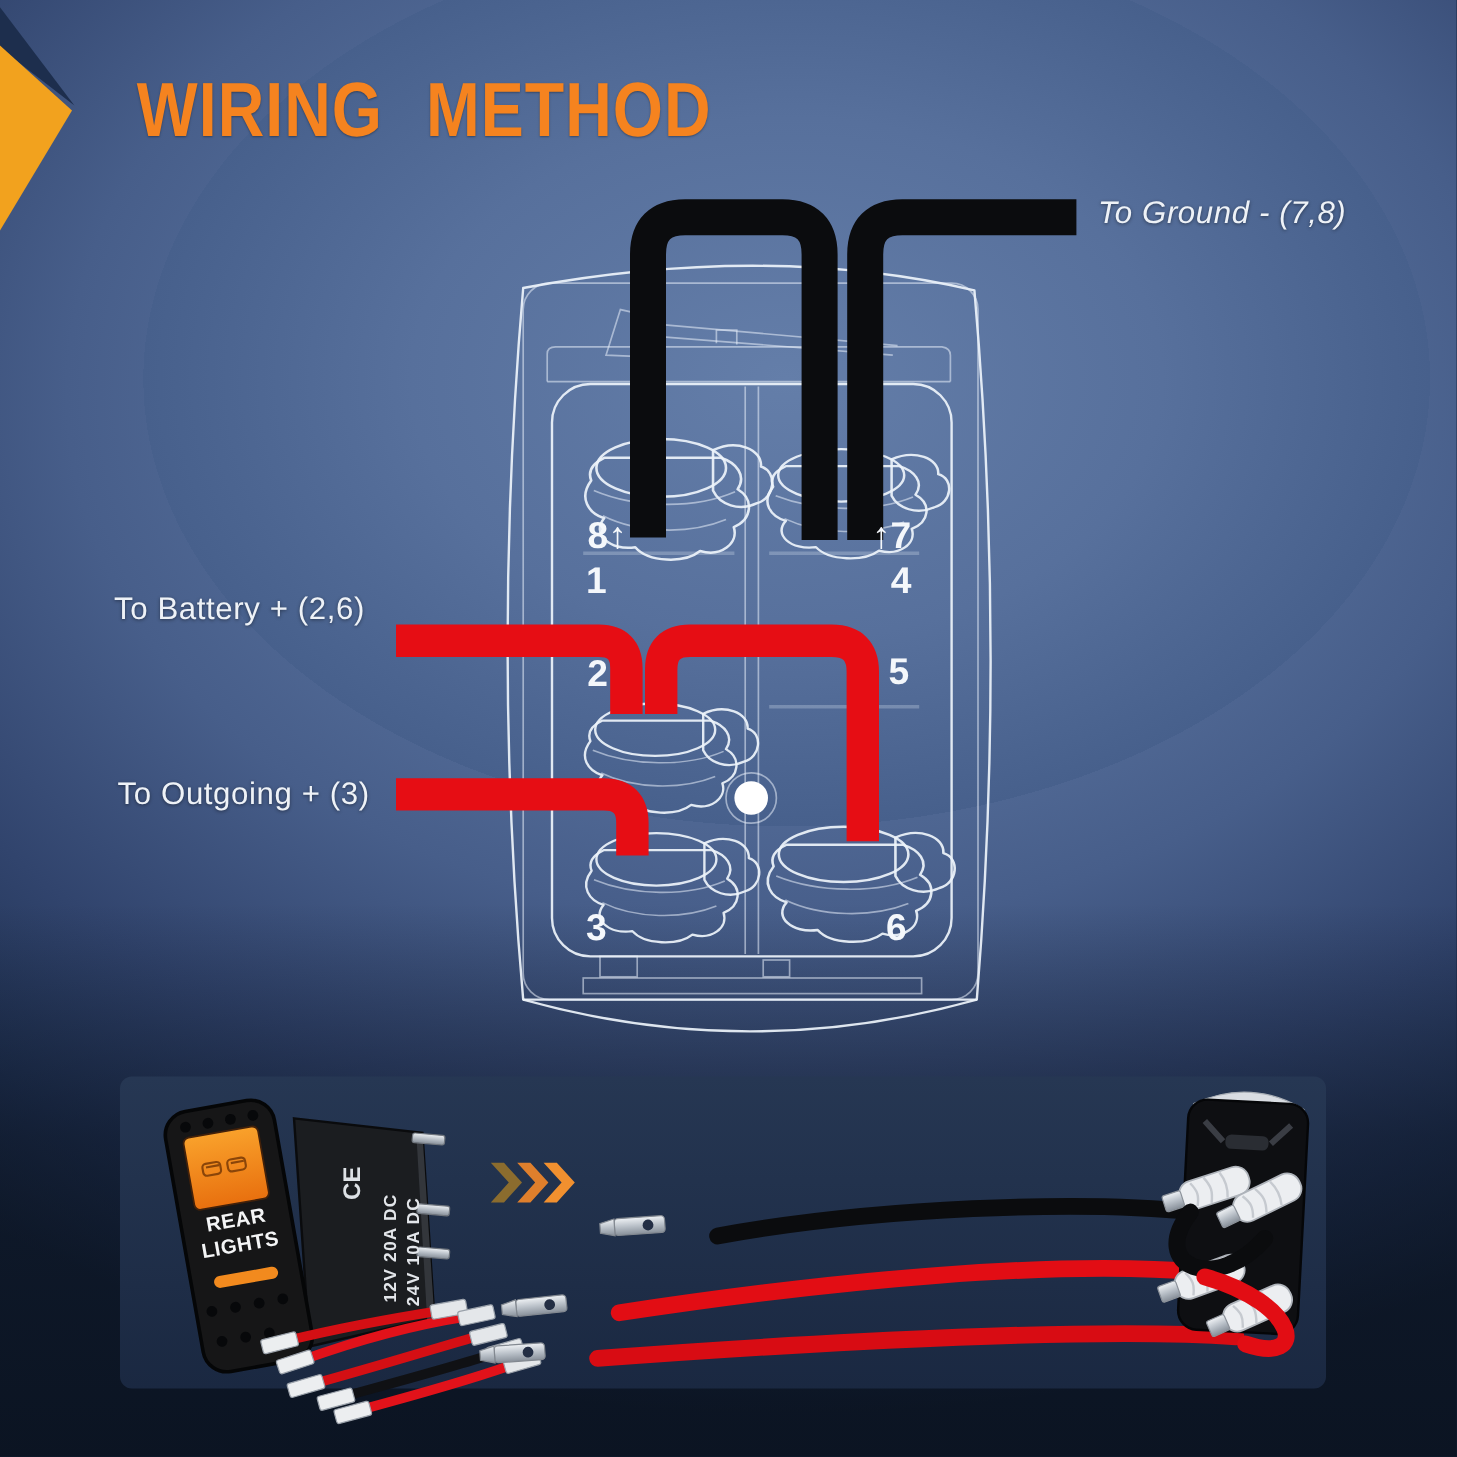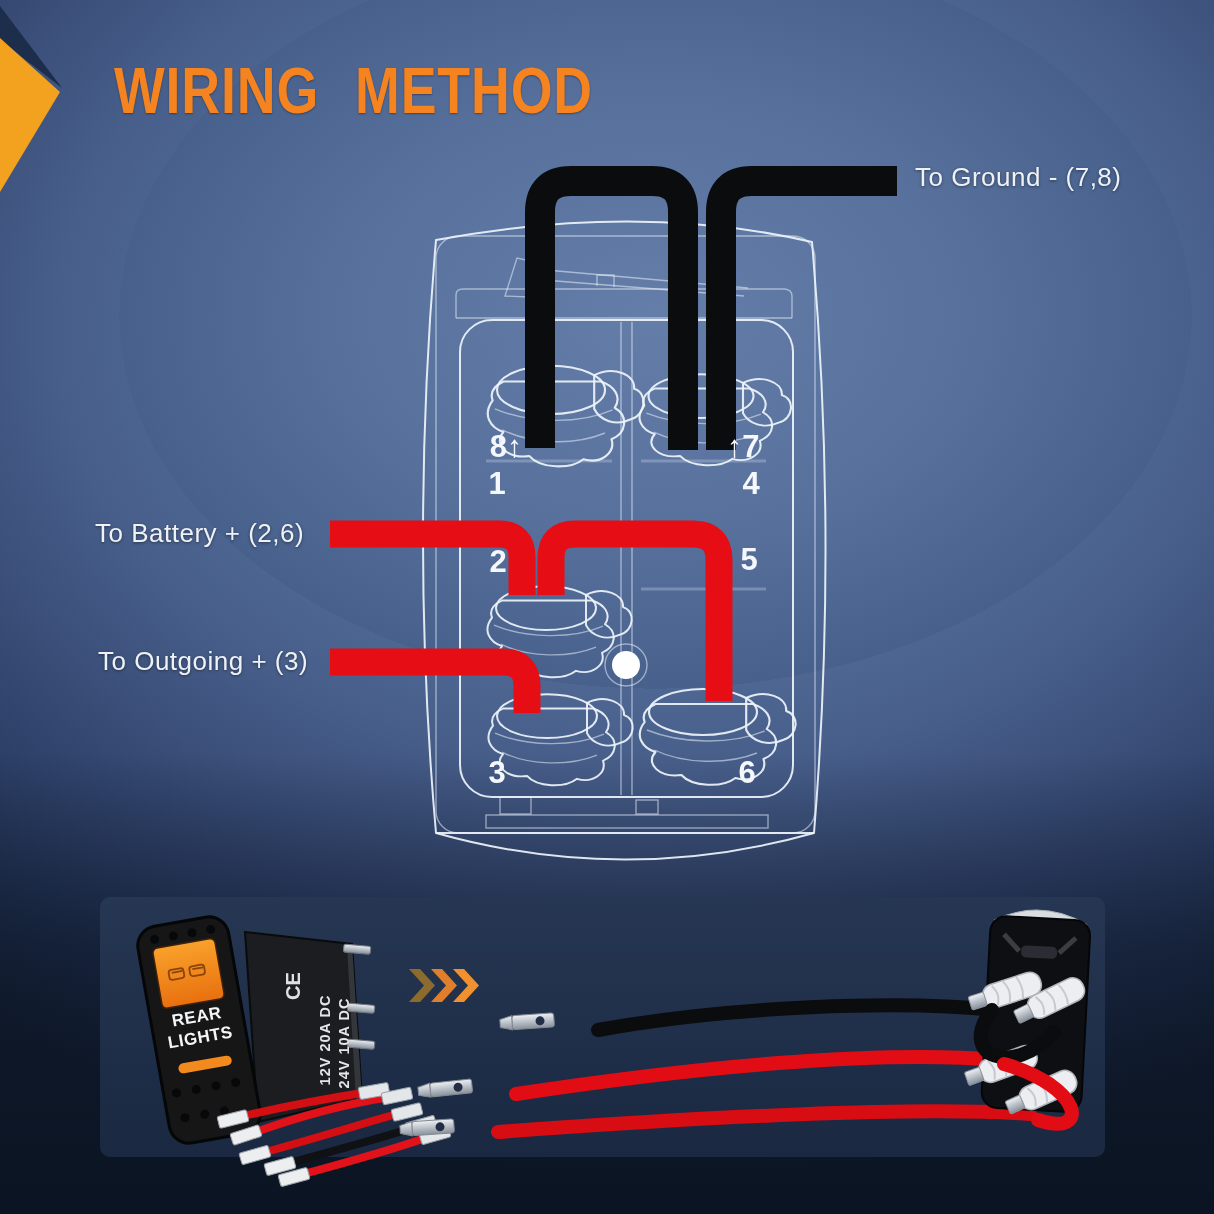--- a/index.html
+++ b/index.html
@@ -14,22 +14,22 @@
   .abs{position:absolute;}
   #title{
     left:114px;top:54px;font-size:64px;font-weight:800;color:#f5831f;
     letter-spacing:1px;word-spacing:24px;transform:scaleX(.84);transform-origin:left top;
     text-shadow:0 1px 2px rgba(0,0,0,.35);white-space:nowrap;
   }
   .wire-label{
     color:#eef2f7;font-size:26px;font-weight:400;letter-spacing:.5px;white-space:nowrap;
     text-shadow:0 1px 3px rgba(0,0,0,.45);
   }
-  #label-ground{left:915px;top:162px;}
-  #label-battery{left:95px;top:518px;}
+  #label-ground{left:915px;top:162px;font-style:italic;}
+  #label-battery{left:95px;top:492px;}
   #label-outgoing{left:98px;top:646px;}
   svg{position:absolute;left:0;top:0;}
   svg text{font-family:"Liberation Sans","DejaVu Sans",sans-serif;}
   .pin-num{fill:#f4f7fb;font-size:31px;font-weight:bold;}
   .bp{stroke:#eef4fb;stroke-opacity:.92;fill:none;stroke-width:2;stroke-linejoin:round;}
   .bp-thin{stroke:#e8effa;stroke-opacity:.55;fill:none;stroke-width:1.4;}
   .bp-faint{stroke:#dfe9f6;stroke-opacity:.28;stroke-width:3;}
 </style>
 </head>
 <body>

